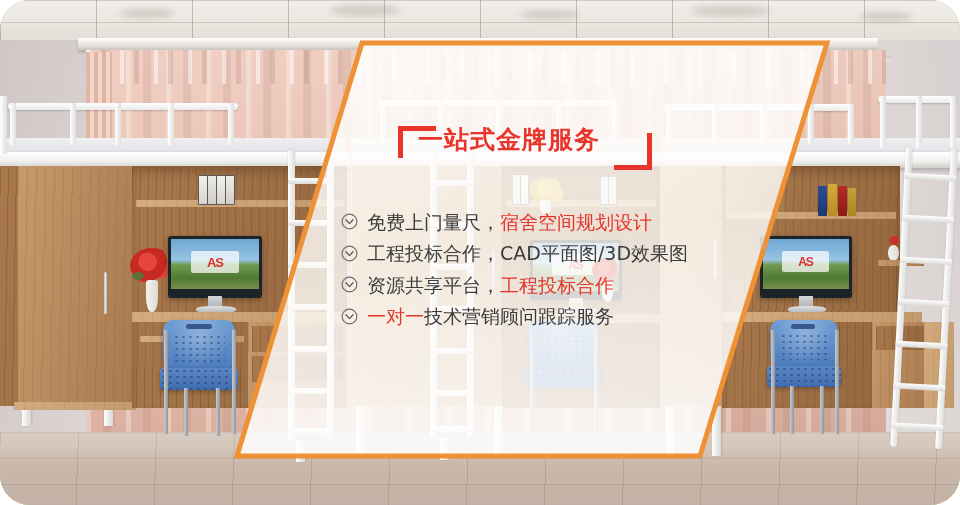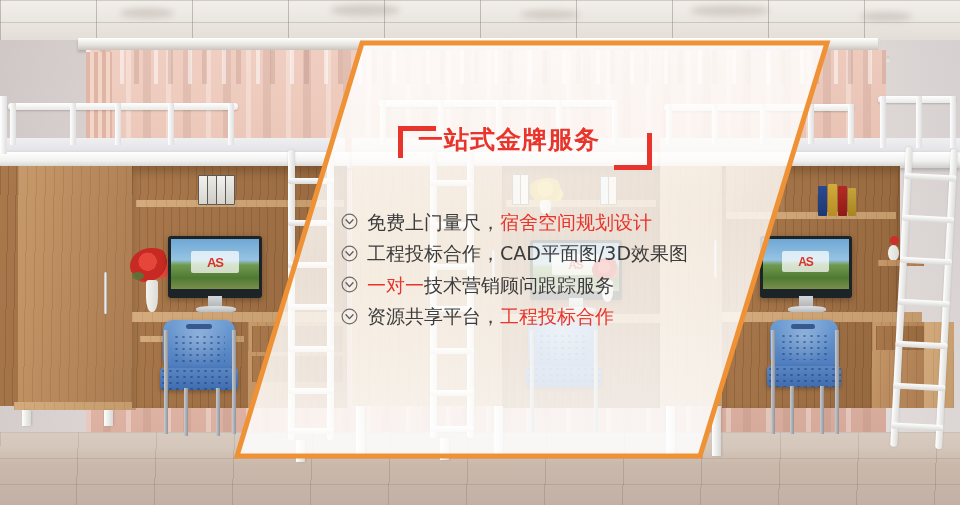--- a/index.html
+++ b/index.html
@@ -1,21 +1,21 @@
 <!DOCTYPE html>
 <html><head>
 <meta charset="utf-8">
 <style>
   html,body{margin:0;padding:0;background:#fff;}
   body{font-family:"Liberation Sans","DejaVu Sans",sans-serif;}
 
   #stage{position:relative;width:960px;height:505px;overflow:hidden;}
 
   
-  .photo{position:absolute;inset:0;overflow:hidden;background:#84cc16;}
+  .photo{position:absolute;inset:0;overflow:hidden;background:#84cc16;border-radius:30px;}
 
   
   .ceiling{position:absolute;left:0;top:0;width:960px;height:40px;
     background:
       repeating-linear-gradient(90deg, rgba(140,125,118,.45) 0 1px, rgba(0,0,0,0) 1px 96px),
       linear-gradient(#f2efeb,#e3ded7);}
   .ceiling-grid{position:absolute;left:0;top:0;width:960px;height:40px;
     background:repeating-linear-gradient(180deg, rgba(150,135,128,.35) 0 1px, rgba(0,0,0,0) 1px 22px);}
   .ceil-stain{position:absolute;border-radius:50%;background:rgba(120,100,92,.22);filter:blur(3px);}
 
@@ -448,32 +448,32 @@
       </div>
 
       <div class="feat">
         <span class="bullet">
           <svg width="17" height="17" viewBox="0 0 17 17" xmlns="http://www.w3.org/2000/svg">
             <circle cx="8.5" cy="8.5" r="7.4" fill="none" stroke="#6b6b6b" stroke-width="1.1"></circle>
             <polyline points="5,6.7 8.5,10.6 12,6.7" fill="none" stroke="#5a5a5a" stroke-width="1.3" stroke-linecap="round" stroke-linejoin="round"></polyline>
           </svg>
         </span>
         <span class="ftxt">
-          <span class="hl" style="color:#e8342a;">一对一</span><span>技术营销顾问跟踪服务</span>
+          <span>资源共享平台，</span><span class="hl" style="color:#e8342a;">工程投标合作</span>
         </span>
       </div>
 
       <div class="feat">
         <span class="bullet">
           <svg width="17" height="17" viewBox="0 0 17 17" xmlns="http://www.w3.org/2000/svg">
             <circle cx="8.5" cy="8.5" r="7.4" fill="none" stroke="#6b6b6b" stroke-width="1.1"></circle>
             <polyline points="5,6.7 8.5,10.6 12,6.7" fill="none" stroke="#5a5a5a" stroke-width="1.3" stroke-linecap="round" stroke-linejoin="round"></polyline>
           </svg>
         </span>
         <span class="ftxt">
-          <span>资源共享平台，</span><span class="hl" style="color:#e8342a;">工程投标合作</span>
+          <span class="hl" style="color:#e8342a;">一对一</span><span>技术营销顾问跟踪服务</span>
         </span>
       </div>
 
 
     </div>
   </div>
 </div>
 
 </body></html>

